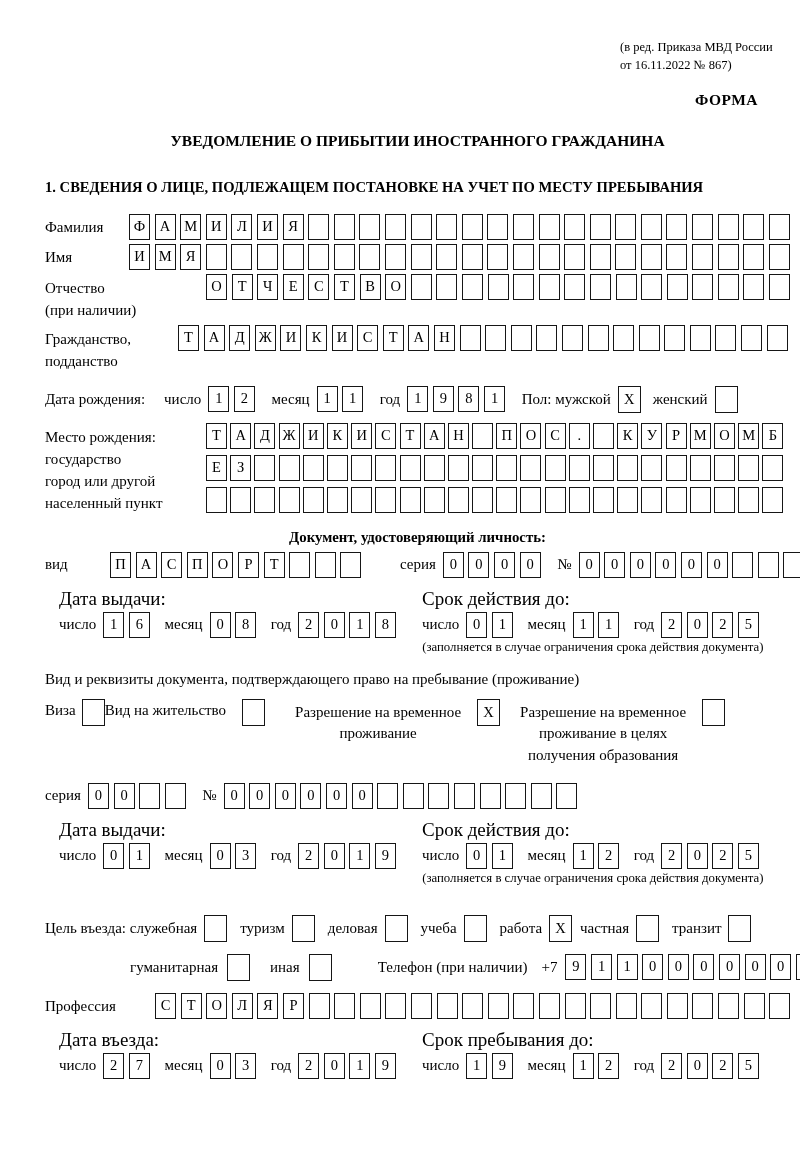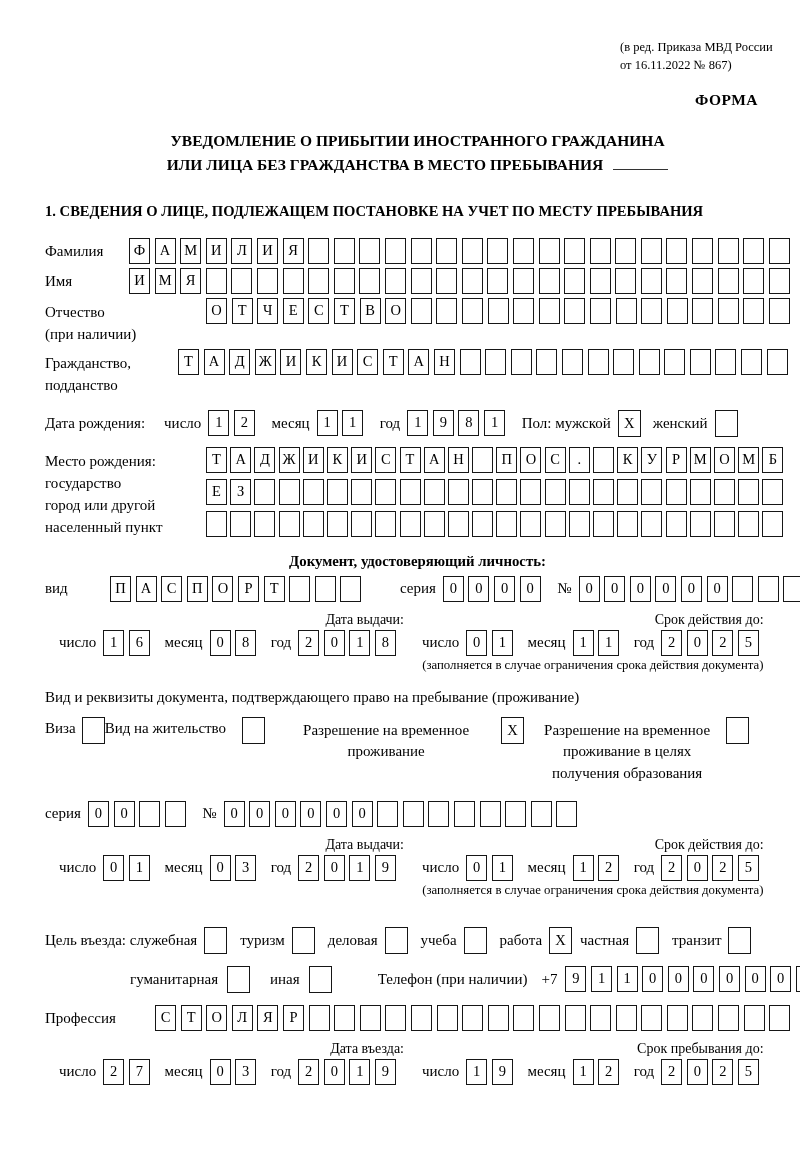--- a/index.html
+++ b/index.html
@@ -33,21 +33,21 @@
 
   .inline-row{display:flex;align-items:center;margin-top:14px;flex-wrap:nowrap;}
   .inline-row .sl{margin:0 7px 0 12px;flex:none;}
   .inline-row .sl.first{margin-left:0;}
 
   
   .dates{display:flex;margin-top:10px;}
   .dategrp{flex:none;}
   .dg-left{margin-left:14px;width:345px;}
   .dg-right{margin-left:18px;}
-  .dghead{text-align:right;font-size:14px;margin-bottom:2px;}
+  .dghead{text-align:left;font-size:19px;margin-bottom:2px;}
   .dgrow{display:flex;align-items:center;}
   .dgrow .sl{margin:0 7px 0 10px;flex:none;}
   .dgrow .sl.first{margin-left:0;}
   .dnote{font-size:12.8px;text-align:right;margin-top:2px;}
 
   .para{margin-top:12px;line-height:1.6;}
 
   
   .permits{display:flex;align-items:flex-start;margin-top:6px;}
   .pitem{display:flex;align-items:flex-start;flex:none;}
@@ -71,23 +71,20 @@
 <div class="page">
 
   <div class="annex-sub">
     <div>(в ред. Приказа МВД России</div>
     <div>от 16.11.2022 № 867)</div>
   </div>
   <div class="forma">ФОРМА</div>
 
   <div class="title">
     <div>УВЕДОМЛЕНИЕ О ПРИБЫТИИ ИНОСТРАННОГО ГРАЖДАНИНА</div>
-    <div>
-      <span>ИЛИ ЛИЦА БЕЗ ГРАЖДАНСТВА В МЕСТО ПРЕБЫВАНИЯ</span><span class="blankline"></span>
-    </div>
   </div>
 
   <div class="sect">1. СВЕДЕНИЯ О ЛИЦЕ, ПОДЛЕЖАЩЕМ ПОСТАНОВКЕ НА УЧЕТ ПО МЕСТУ ПРЕБЫВАНИЯ</div>
 
   <div class="frow" style="margin-top:18px;">
     <div class="lbl w84">Фамилия</div>
     <div class="cells">
         <span class="cell">Ф</span>
         <span class="cell">А</span>
         <span class="cell">М</span>
@@ -419,21 +416,21 @@
 
   <div class="permits">
     <div class="pitem">
       <span class="plabel">Виза</span>
       <span class="cbox" style="margin-left:6px;"></span>
     </div>
     <div class="pitem" style="">
       <span class="plabel">Вид на жительство</span>
       <span class="cbox" style="margin-left:16px;"></span>
     </div>
-    <div class="pitem" style="margin-left:32px;gap:16px;">
+    <div class="pitem" style="margin-left:24px;">
       <span class="pcenter" style="width:178px;">Разрешение на временное проживание</span>
       <span class="cbox">X</span>
     </div>
     <div class="pitem" style="margin-left:14px;">
       <span class="pcenter" style="width:178px;">Разрешение на временное проживание в целях получения образования</span>
       <span class="cbox"></span>
     </div>
   </div>
 
   <div class="inline-row" style="margin-top:16px;">

